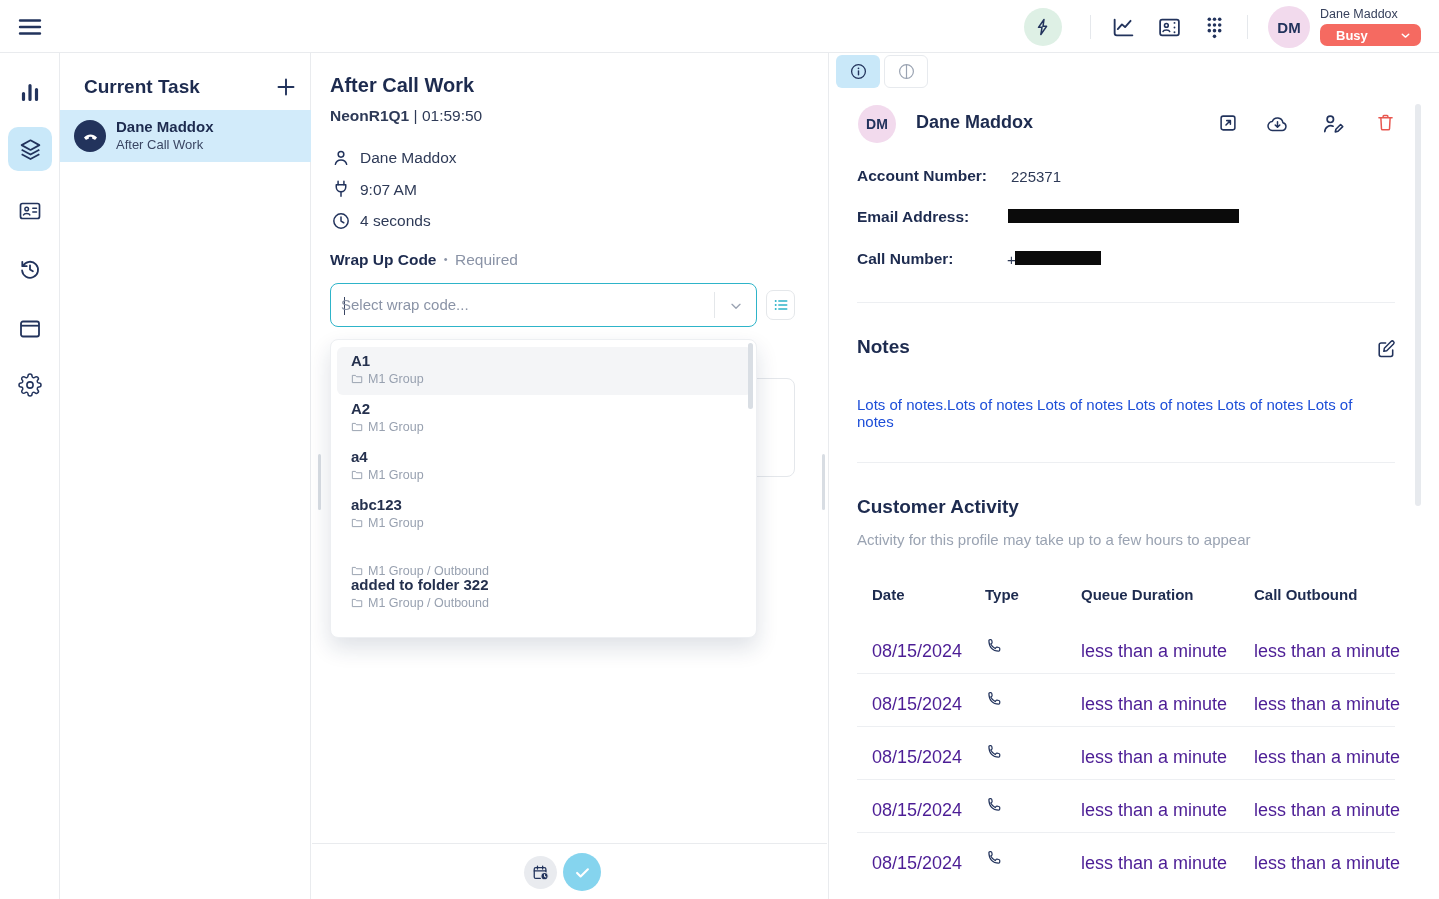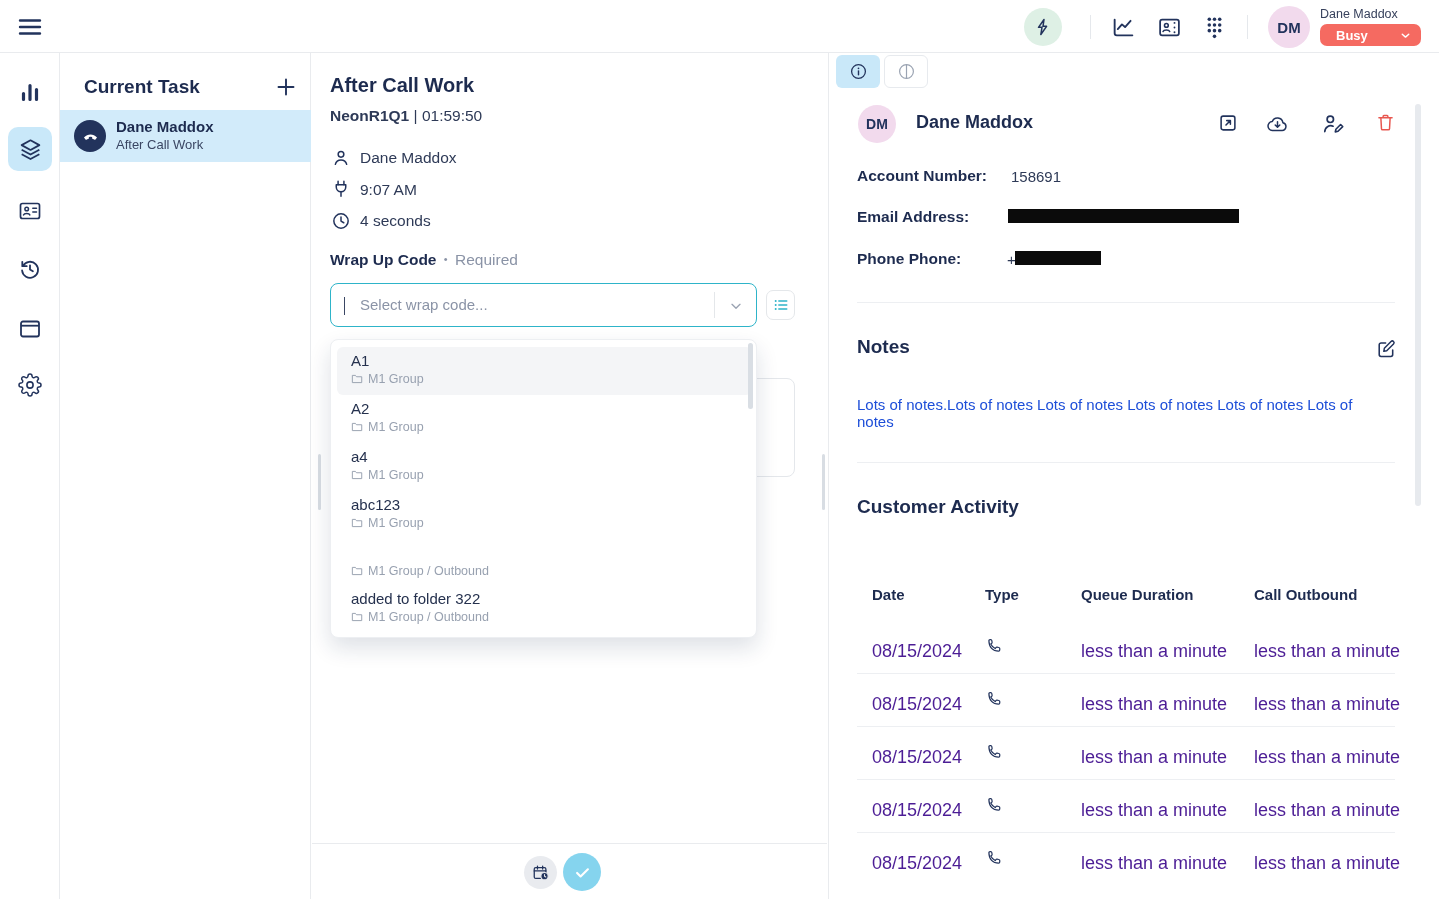--- a/index.html
+++ b/index.html
@@ -25,21 +25,21 @@
   .select { left:19px; top:230px; width:427px; height:44px; border:1.5px solid #2EB4C9;
             border-radius:8px; background:#fff; }
   .caret { left:13px; top:13px; width:1px; height:18px; background:#3A4663; }
   .list-btn { left:455px; top:237px; width:29px; height:30px; border:1px solid #E4E7EA; border-radius:7px;
               background:#fff; display:flex; align-items:center; justify-content:center; }
   .hidden-card { left:19px; top:325px; width:465px; height:99px; border:1px solid #E4E7EB; border-radius:8px; background:#fff; z-index:1; }
   .dropdown { left:19px; top:286px; width:427px; height:299px; background:#fff; border:1px solid #EDEFF2;
               border-radius:8px; box-shadow:0 10px 22px rgba(23,43,77,.14); z-index:5; }
   .opt { left:6px; width:415px; height:48px; border-radius:6px; }
   .opt.hl { background:#F4F5F7; }
-  .opt-title { position:absolute; left:14px; top:5px; font-size:15px; font-weight:normal; color:#25314E; white-space:nowrap; }
+  .opt-title { position:absolute; left:14px; top:5px; font-size:15px; font-weight:bold; color:#25314E; white-space:nowrap; }
   .opt-sub { position:absolute; left:14px; top:25px; font-size:12.5px; color:#98A1B0; display:flex; align-items:center; gap:5px; white-space:nowrap; }
   .dd-thumb { left:417px; top:3px; width:5px; height:66px; border-radius:3px; background:#D9DEE4; }
   .rail { width:3px; height:56px; border-radius:2px; background:#D8DDE3; }
   .rpanel { left:828px; top:53px; width:611px; height:846px; border-left:1px solid #E9EBEE; background:#fff; }
   .tab { top:2px; width:44px; height:33px; border-radius:6px; display:flex; align-items:center; justify-content:center; }
   .tab.active { background:#C9E8F9; }
   .tab.idle { background:#fff; border:1px solid #E7EAEE; }
   .field-label { font-size:15.5px; font-weight:bold; color:#1D2B4F; }
   .field-value { font-size:15px; color:#2E3A57; }
   .redact { background:#0B0B0B; height:14px; }
@@ -206,21 +206,21 @@
   <div class="abs row-txt" style="left:49px;top:159px;">4 seconds</div>
 
   <div class="abs" style="left:19px;top:198px;font-size:15.5px;">
     <span style="font-weight:bold;color:#1D2B4F;">Wrap Up Code</span>
     <span class="gray" style="font-size:11px;vertical-align:2px;margin:0 3px;">•</span>
     <span class="gray">Required</span>
   </div>
 
   <div class="abs select">
     <div class="abs caret"></div>
-    <div class="abs gray" style="left:29px;top:12px;font-size:15px;">Select wrap code...</div>
+    <div class="abs gray" style="left:10px;top:12px;font-size:15px;">Select wrap code...</div>
     <div class="abs" style="right:41px;top:8px;width:1px;height:26px;background:#E4E7EA;"></div>
     <svg class="abs" style="right:12px;top:14px;" width="16" height="16" viewBox="0 0 24 24">
         <path d="M6 9.5l6 6 6-6" fill="none" stroke="#9AA3B2" stroke-width="2" stroke-linecap="round" stroke-linejoin="round"></path>
       </svg>
   </div>
   <div class="abs list-btn">
     <svg width="16" height="16" viewBox="0 0 24 24" style="color:#2EB4C9;">
         <g fill="currentColor">
           <circle cx="4" cy="6" r="1.5"></circle>
           <circle cx="4" cy="12" r="1.5"></circle>
@@ -270,21 +270,21 @@
         </div>
     </div>
     <div class="abs opt" style="top:199px;">
       <div class="opt-sub">
           <svg width="12" height="12" viewBox="0 0 16 16">
             <path d="M1.8 3.2h4.1l1.4 1.8h7V12.8h-12.5z" fill="none" stroke="#98A1B0" stroke-width="1.3" stroke-linejoin="round"></path>
           </svg>
           <span>M1 Group / Outbound</span>
         </div>
     </div>
-    <div class="abs opt" style="top:245px;">
+    <div class="abs opt" style="top:231px;">
       <div class="opt-title">added to folder 322</div>
       <div class="opt-sub">
           <svg width="12" height="12" viewBox="0 0 16 16">
             <path d="M1.8 3.2h4.1l1.4 1.8h7V12.8h-12.5z" fill="none" stroke="#98A1B0" stroke-width="1.3" stroke-linejoin="round"></path>
           </svg>
           <span>M1 Group / Outbound</span>
         </div>
     </div>
     <div class="abs dd-thumb"></div>
   </div>
@@ -348,43 +348,44 @@
   </div>
   <div class="abs" style="left:546px;top:58px;">
     <svg width="21" height="23" viewBox="0 0 24 24" style="color:#E8564F;">
         <path d="M4.5 6.6h15" stroke="currentColor" stroke-width="1.7" stroke-linecap="round"></path>
         <path d="M9.3 6.6V5c0-.5.4-.9.9-.9h3.6c.5 0 .9.4.9.9v1.6" fill="none" stroke="currentColor" stroke-width="1.7" stroke-linejoin="round"></path>
         <path d="M6.7 6.6l.7 12.5c0 .7.6 1.3 1.4 1.3h6.4c.8 0 1.4-.6 1.4-1.3l.7-12.5" fill="none" stroke="currentColor" stroke-width="1.7" stroke-linejoin="round"></path>
       </svg>
   </div>
 
   <div class="abs field-label" style="left:28px;top:114px;">Account Number:</div>
-  <div class="abs field-value" style="left:182px;top:115px;">158691</div>
+  <div class="abs field-value" style="left:182px;top:115px;">225371</div>
 
   <div class="abs field-label" style="left:28px;top:155px;">Email Address:</div>
   <div class="abs redact" style="left:179px;top:156px;width:231px;"></div>
 
-  <div class="abs field-label" style="left:28px;top:197px;">Phone Phone:</div>
+  <div class="abs field-label" style="left:28px;top:197px;">Call Number:</div>
   <div class="abs field-value" style="left:178px;top:198px;">+</div>
   <div class="abs redact" style="left:186px;top:198px;width:86px;"></div>
 
   <div class="abs hline" style="left:28px;top:249px;width:538px;"></div>
 
   <div class="abs h1" style="left:28px;top:283px;">Notes</div>
   <div class="abs" style="left:546px;top:285px;">
     <svg width="22" height="22" viewBox="0 0 24 24" class="nav-ic">
         <path d="M19.3 13.2v4.9a2 2 0 0 1-2 2H6.6a2 2 0 0 1-2-2V7.4a2 2 0 0 1 2-2h5" fill="none" stroke="currentColor" stroke-width="1.7" stroke-linecap="round"></path>
         <path d="M17.5 3.8a1.9 1.9 0 0 1 2.7 2.7l-7.4 7.4-3.2.6.6-3.2z" fill="none" stroke="currentColor" stroke-width="1.6" stroke-linejoin="round"></path>
       </svg>
   </div>
   <div class="abs" style="left:28px;top:343px;width:530px;font-size:15px;color:#1d4ed8;">Lots of notes.Lots of notes Lots of notes Lots of notes Lots of notes Lots of notes</div>
 
   <div class="abs hline" style="left:28px;top:409px;width:538px;"></div>
 
   <div class="abs h1" style="left:28px;top:443px;">Customer Activity</div>
+  <div class="abs" style="left:28px;top:478px;font-size:15px;color:#9AA3B2;">Activity for this profile may take up to a few hours to appear</div>
 
   <div class="abs" style="left:28px;top:524px;width:538px;height:318px;">
     <div class="th" style="left:15px;top:9px;">Date</div>
     <div class="th" style="left:128px;top:9px;">Type</div>
     <div class="th" style="left:224px;top:9px;">Queue Duration</div>
     <div class="th" style="left:397px;top:9px;">Call Outbound</div>
 
     <div class="abs" style="top:44px;left:0;width:538px;height:53px;">
       <div class="td" style="left:15px;top:20px;">08/15/2024</div>
       <svg class="abs" style="left:129px;top:16px;" width="17" height="17" viewBox="0 0 24 24" class2="">

